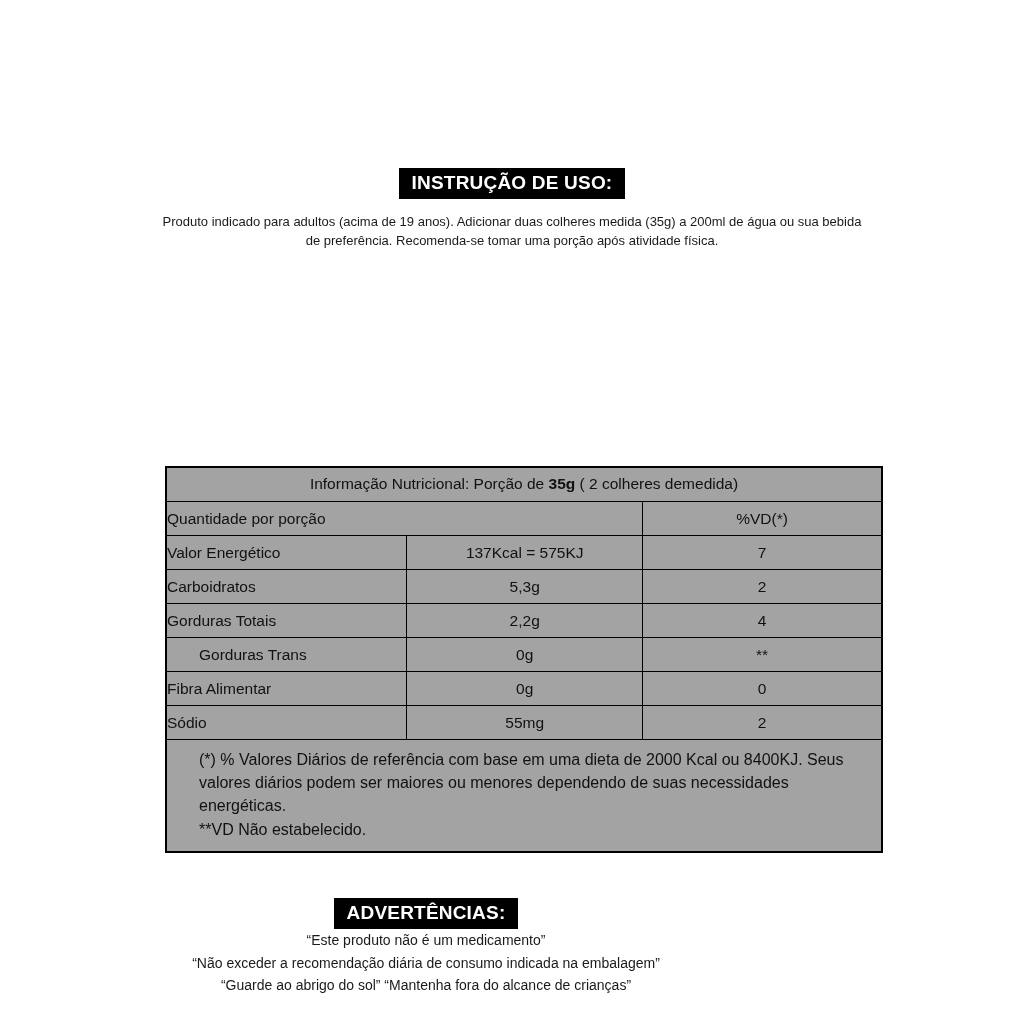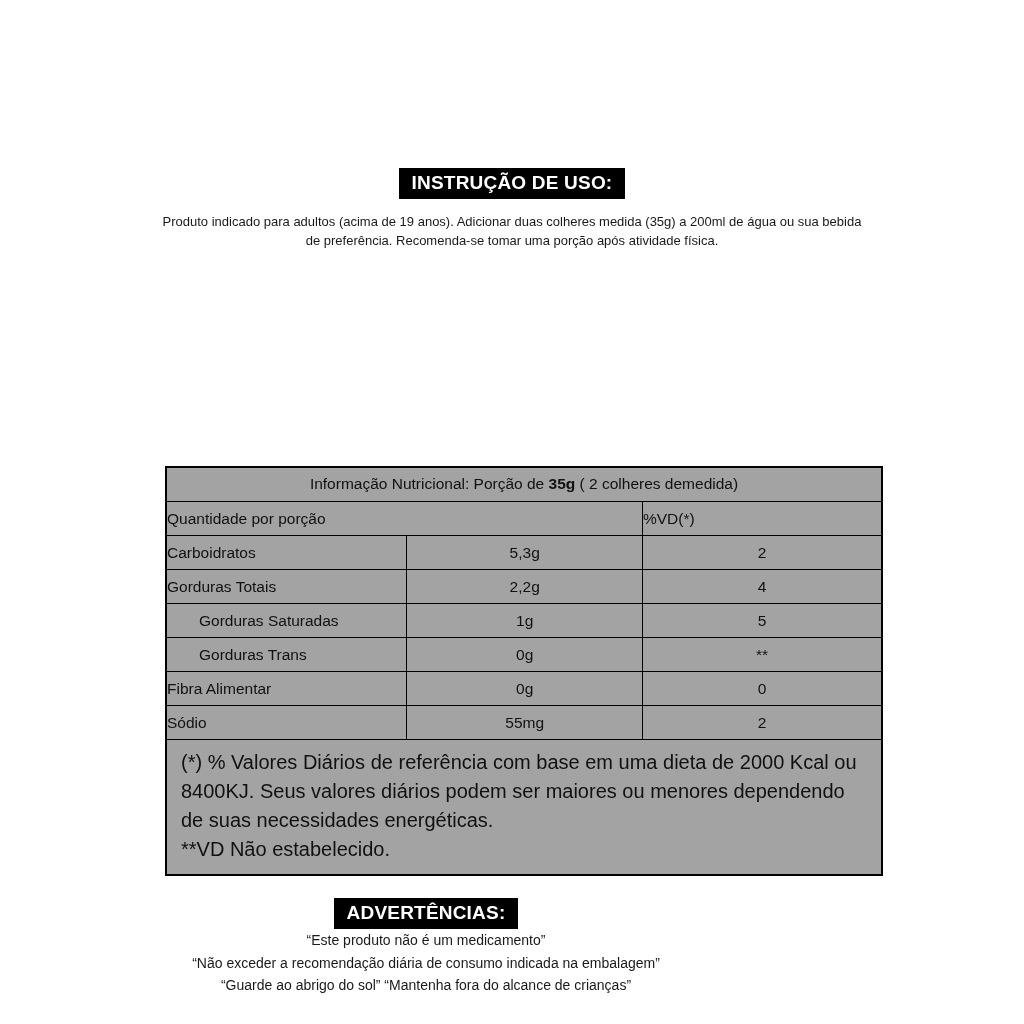--- a/index.html
+++ b/index.html
@@ -80,20 +80,21 @@
     padding: 8px 4px;
     line-height: 1.3;
   }
   .cell-title b { font-weight: 700; }
 
   .cell-qtd {
     padding: 7px 0 7px 24px;
     font-size: 15.5px;
   }
   .cell-vd {
+    text-align: center;
     font-size: 15.5px;
   }
   .cell-label {
     padding: 6px 0 6px 24px;
     font-size: 15.5px;
     font-weight: 500;
   }
   .cell-label.indent { padding-left: 32px; }
   .cell-value {
     text-align: center;
@@ -103,22 +104,22 @@
     text-align: center;
     font-size: 15.5px;
   }
 
   .col-a { width: 33.6%; }
   .col-b { width: 33%; }
   .col-c { width: 33.4%; }
 
   .footnote {
     border-top: 1.5px solid #000;
-    padding: 8px 14px 10px 14px;
-    font-size: 20px;
+    padding: 8px 14px 10px 32px;
+    font-size: 16px;
     line-height: 1.45;
   }
   .footnote div { }
 
   
   .adv-wrap {
     position: absolute;
     left: 0;
     top: 730px;
     width: 852px;
@@ -154,33 +155,33 @@
           <td class="cell-title last" colspan="3">
             <span>Informação Nutricional: Porção de </span><b>35g</b><span> ( 2 colheres demedida)</span>
           </td>
         </tr>
         <tr>
           <td class="cell-qtd" colspan="2">Quantidade por porção</td>
           <td class="cell-vd last">%VD(*)</td>
         </tr>
 
         <tr>
+          <td class="cell-label">Valor Energético</td>
+          <td class="cell-value">137Kcal = 575KJ</td>
+          <td class="cell-pct last">7</td>
+        </tr>
+        <tr>
           <td class="cell-label">Carboidratos</td>
           <td class="cell-value">5,3g</td>
           <td class="cell-pct last">2</td>
         </tr>
         <tr>
           <td class="cell-label">Gorduras Totais</td>
           <td class="cell-value">2,2g</td>
           <td class="cell-pct last">4</td>
-        </tr>
-        <tr>
-          <td class="cell-label indent">Gorduras Saturadas</td>
-          <td class="cell-value">1g</td>
-          <td class="cell-pct last">5</td>
         </tr>
         <tr>
           <td class="cell-label indent">Gorduras Trans</td>
           <td class="cell-value">0g</td>
           <td class="cell-pct last">**</td>
         </tr>
         <tr>
           <td class="cell-label">Fibra Alimentar</td>
           <td class="cell-value">0g</td>
           <td class="cell-pct last">0</td>

